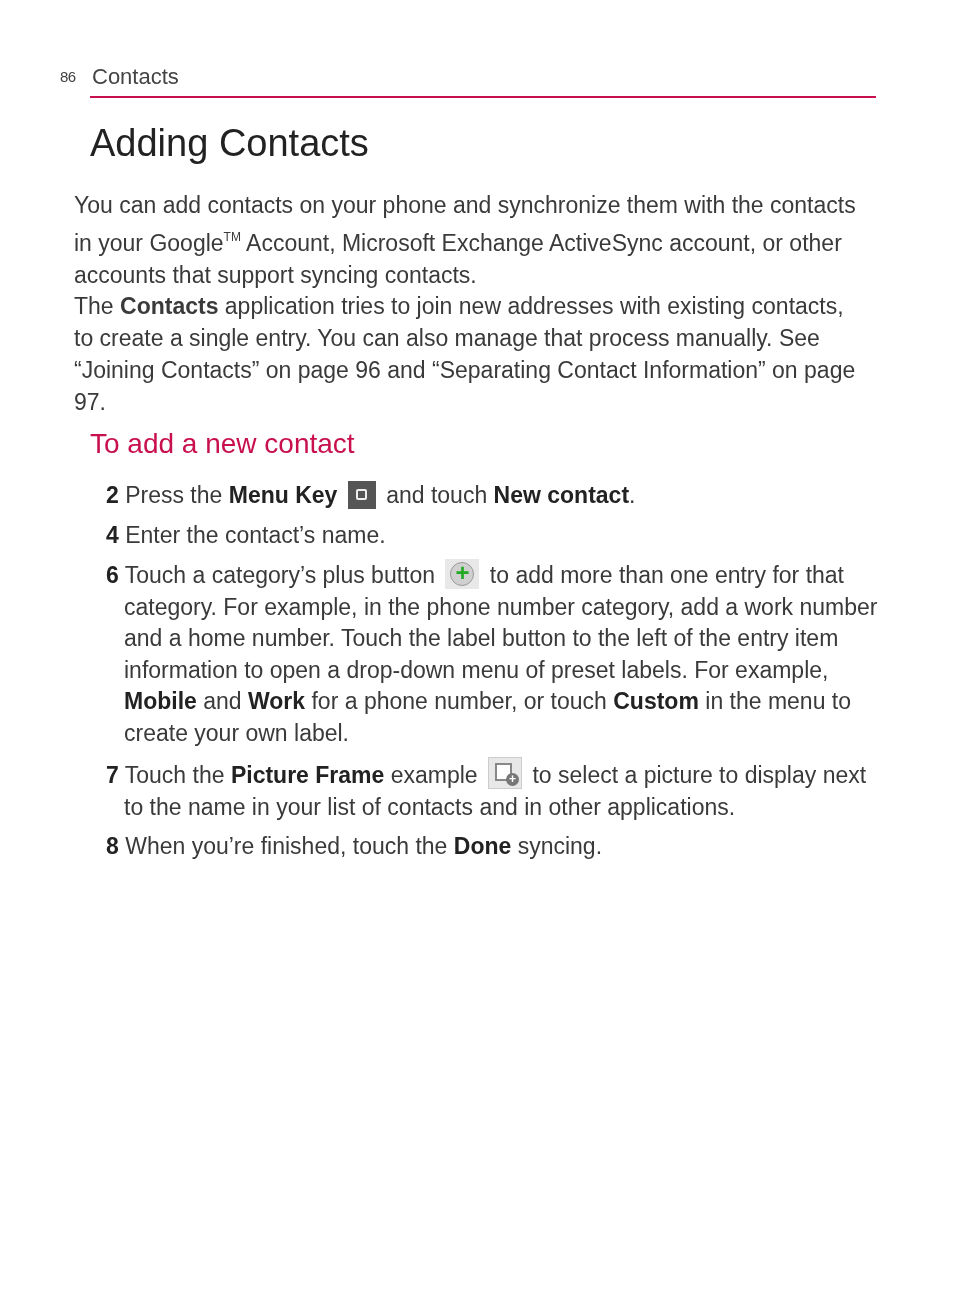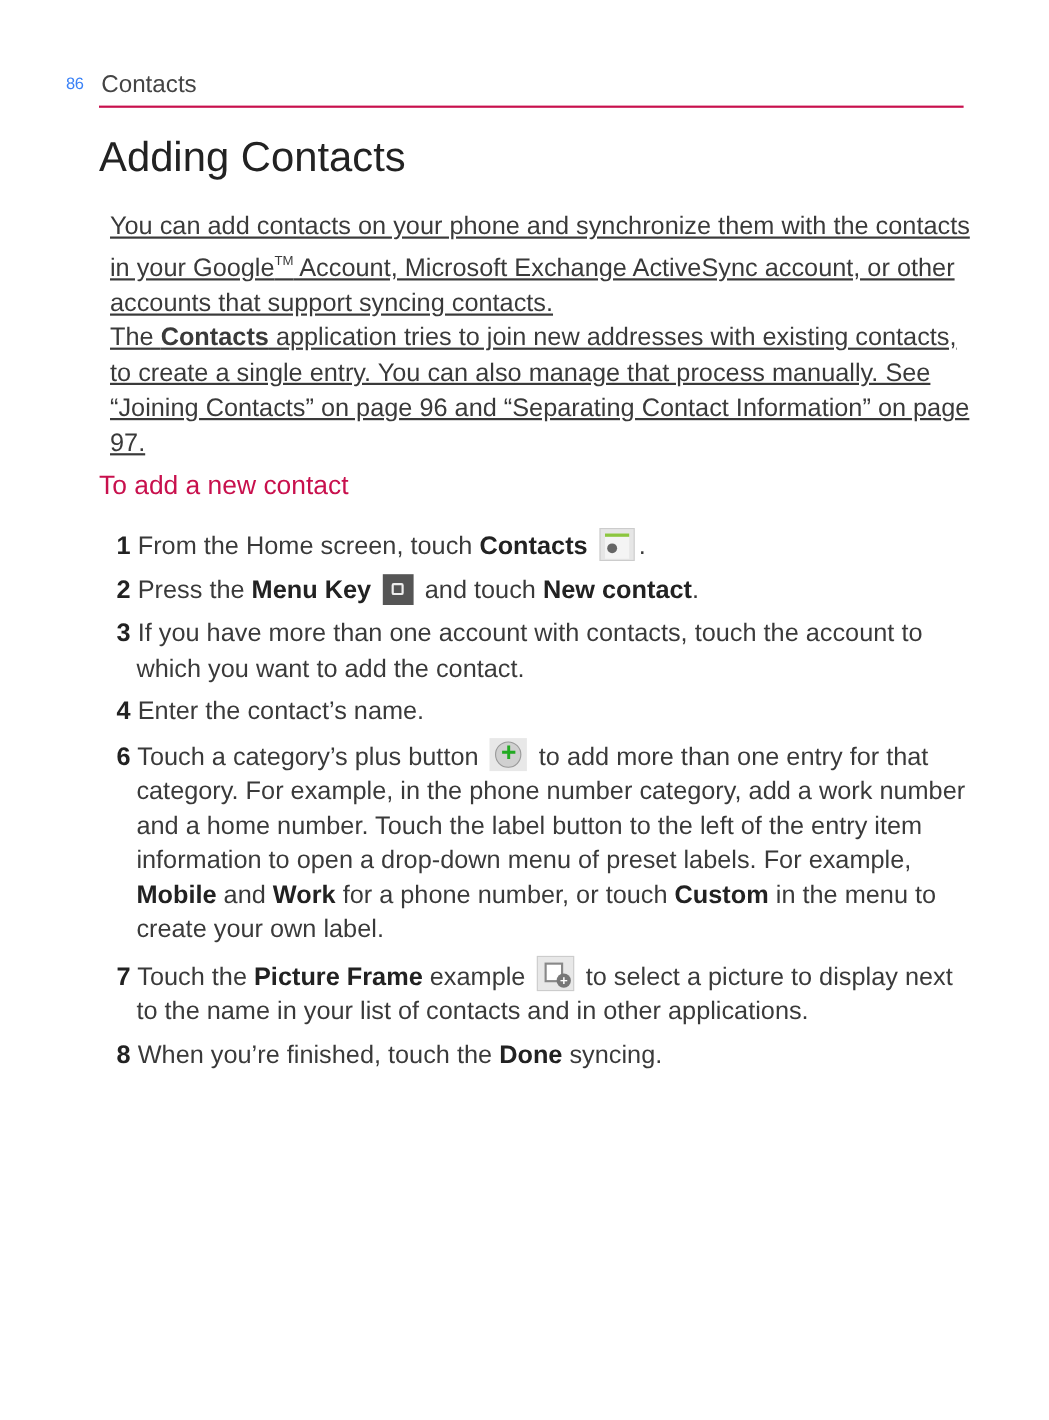--- a/index.html
+++ b/index.html
@@ -1,25 +1,25 @@
 <!DOCTYPE html>
 <html><head>
 <meta charset="utf-8">
 <style>
   html, body { margin: 0; padding: 0; background: #ffffff; }
   body { width: 954px; height: 1291px; position: relative; overflow: hidden;
          font-family: "Liberation Sans", "DejaVu Sans", sans-serif; color: #333333; }
   .header { position: absolute; left: 60px; top: 62px; width: 816px; height: 36px; }
-  .page-num { position: absolute; left: 0; top: 6px; font-size: 15px; color: #3b82f6; letter-spacing: -0.5px; text-align: center; }
+  .page-num { position: absolute; left: 0; top: 6px; font-size: 15px; color: #404040; letter-spacing: -0.5px; text-align: center; }
   .section-name { position: absolute; left: 32px; top: 2px; font-size: 22px; color: #444; }
   .rule { position: absolute; left: 30px; top: 34px; width: 786px; height: 2px; background: #c8104d; }
   .title { position: absolute; left: 90px; top: 122px; font-size: 38px; color: #222; margin: 0; font-weight: normal; }
-  .intro { position: absolute; left: 100px; top: 190px; width: 790px; font-size: 23px; line-height: 31.8px; color: #3a3a3a; margin: 0; text-decoration: underline; }
+  .intro { position: absolute; left: 74px; top: 190px; width: 790px; font-size: 23px; line-height: 31.8px; color: #3a3a3a; margin: 0; }
   .intro sup { font-size: 12px; vertical-align: 10px; }
-  .subhead { position: absolute; left: 90px; top: 428px; font-size: 24px; color: #c8104d; margin: 0; font-weight: normal; }
+  .subhead { position: absolute; left: 90px; top: 428px; font-size: 28px; color: #c8104d; margin: 0; font-weight: normal; }
   .steps { position: absolute; left: 106px; top: 480px; width: 780px; margin: 0; padding: 0; list-style: none; }
   .step { font-size: 23px; line-height: 31.5px; color: #3a3a3a; margin-bottom: 8px; padding-left: 18px; text-indent: -18px; }
   .step b { color: #222; }
   .num { font-weight: bold; color: #222; }
   .ico { display: inline-block; width: 32px; height: 30px; vertical-align: -6px; margin: 0 4px; box-sizing: border-box; position: relative; text-indent: 0; }
   .ico-contacts { background: #e6e6e6; border: 1px solid #ccc; }
   .ico-contacts::before { content: ""; position: absolute; left: 4px; top: 4px; width: 22px; height: 20px; background: #f4f4f4; border-top: 3px solid #8cc63f; }
   .ico-contacts::after { content: ""; position: absolute; left: 6px; top: 13px; width: 9px; height: 9px; border-radius: 50%; background: #666; }
   .ico-menu { background: #555; width: 28px; height: 28px; }
   .ico-menu::before { content: ""; position: absolute; left: 8px; top: 8px; width: 11px; height: 11px; border: 2px solid #eee; border-radius: 2px; box-sizing: border-box; }
@@ -42,20 +42,18 @@
 <h1 class="title">Adding Contacts</h1>
 
 <div class="intro">
   <span>You can add contacts on your phone and synchronize them with the contacts in your Google</span><sup>TM</sup><span> Account, Microsoft Exchange ActiveSync account, or other accounts that support syncing contacts.</span><br>
   <span>The </span><b>Contacts</b><span> application tries to join new addresses with existing contacts, to create a single entry. You can also manage that process manually. See “Joining Contacts” on page 96 and “Separating Contact Information” on page 97.</span>
 </div>
 
 <h2 class="subhead">To add a new contact</h2>
 
 <ol class="steps">
-  <li class="step"><span class="num">1</span><span> From the Home screen, touch </span><b>Contacts</b> <span class="ico ico-contacts"></span><span>.</span></li>
   <li class="step"><span class="num">2</span><span> Press the </span><b>Menu Key</b> <span class="ico ico-menu"></span><span> and touch </span><b>New contact</b><span>.</span></li>
-  <li class="step"><span class="num">3</span><span> If you have more than one account with contacts, touch the account to which you want to add the contact.</span></li>
   <li class="step"><span class="num">4</span><span> Enter the contact’s name.</span></li>
   <li class="step"><span class="num">6</span><span> Touch a category’s plus button </span><span class="ico ico-plus"></span><span> to add more than one entry for that category. For example, in the phone number category, add a work number and a home number. Touch the label button to the left of the entry item information to open a drop-down menu of preset labels. For example, </span><b>Mobile</b><span> and </span><b>Work</b><span> for a phone number, or touch </span><b>Custom</b><span> in the menu to create your own label.</span></li>
   <li class="step"><span class="num">7</span><span> Touch the </span><b>Picture Frame</b><span> example </span><span class="ico ico-picture"></span><span> to select a picture to display next to the name in your list of contacts and in other applications.</span></li>
   <li class="step"><span class="num">8</span><span> When you’re finished, touch the </span><b>Done</b><span> syncing.</span></li>
 </ol>
 
 </body></html>

